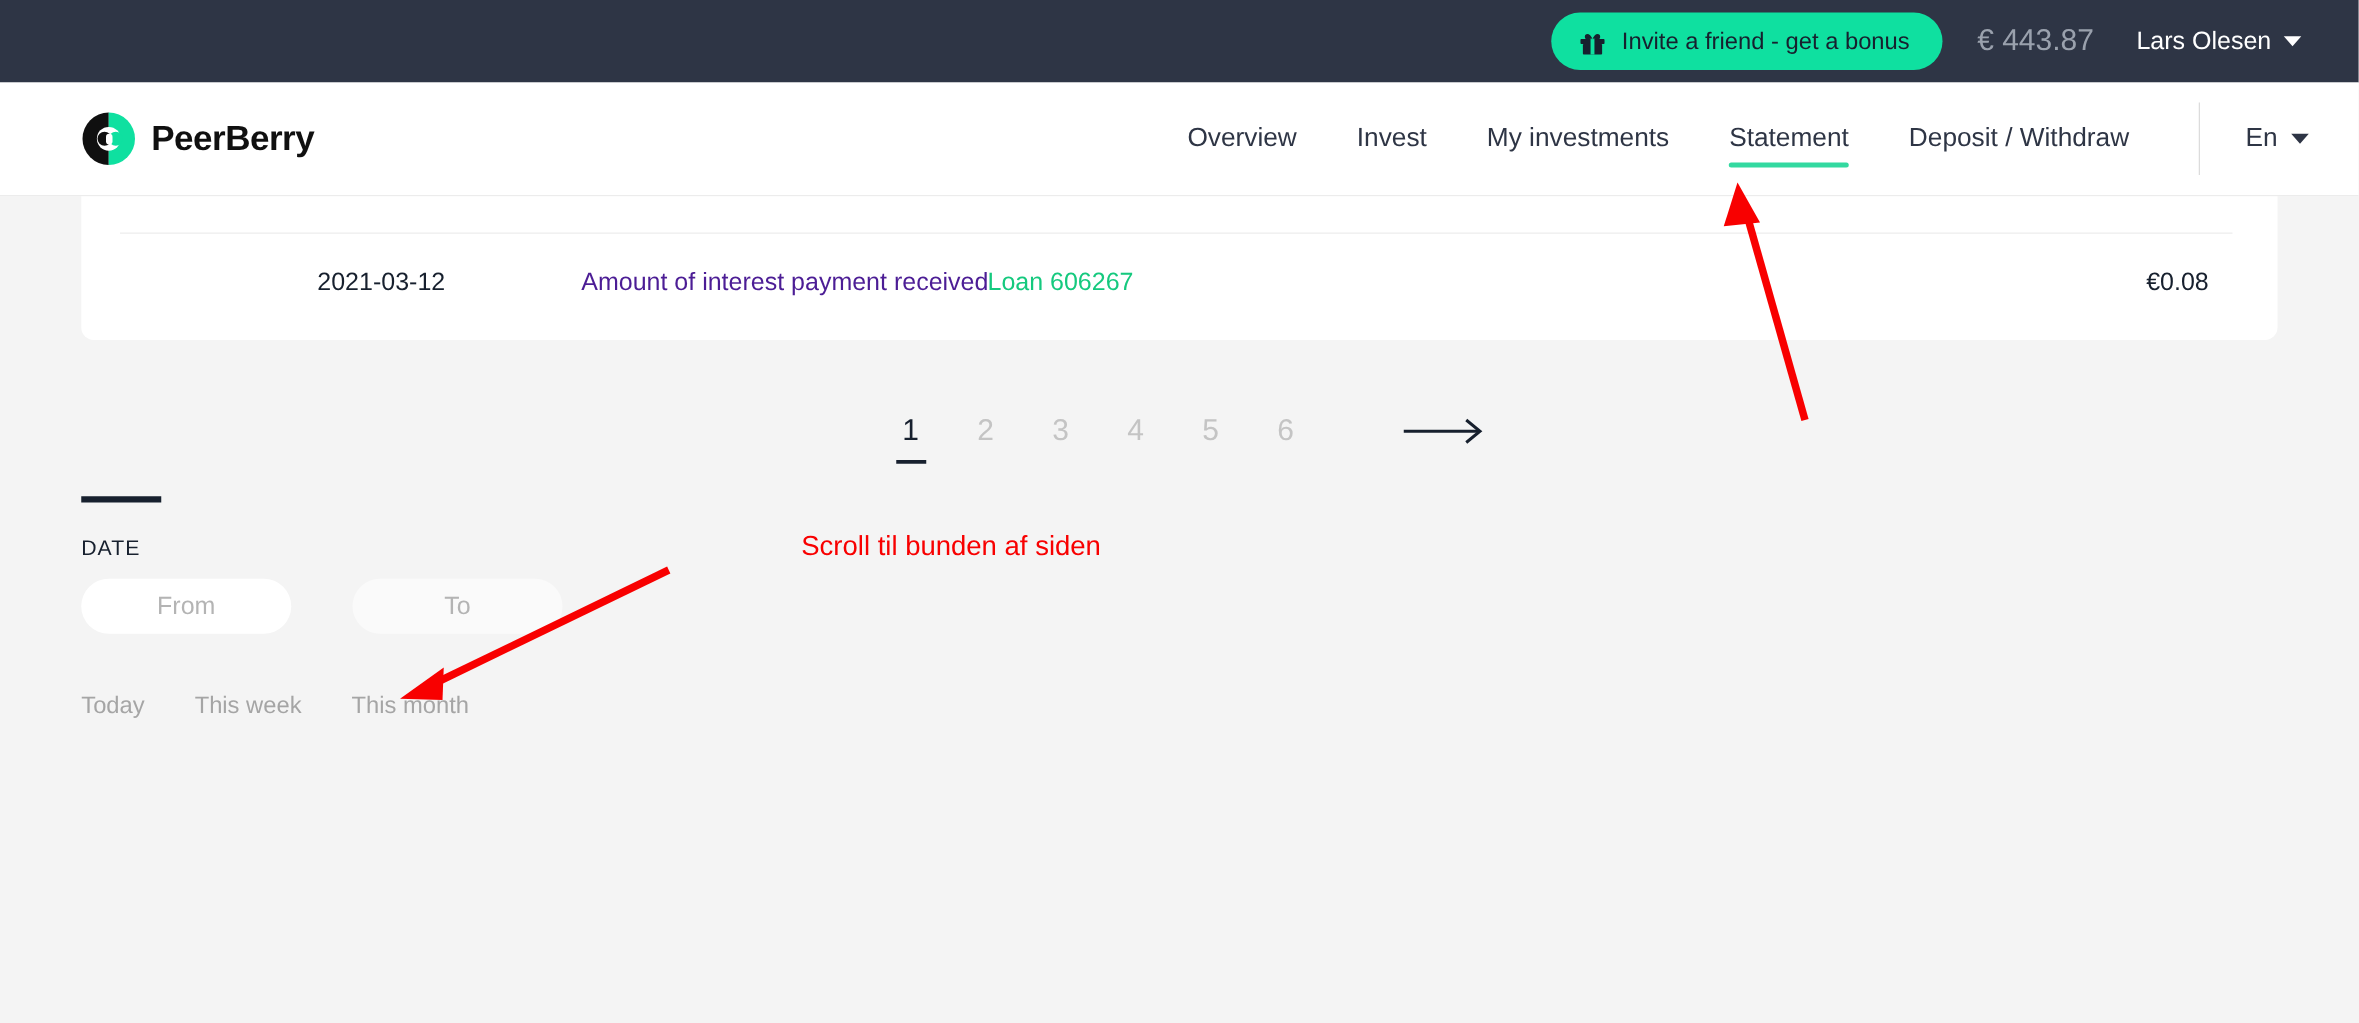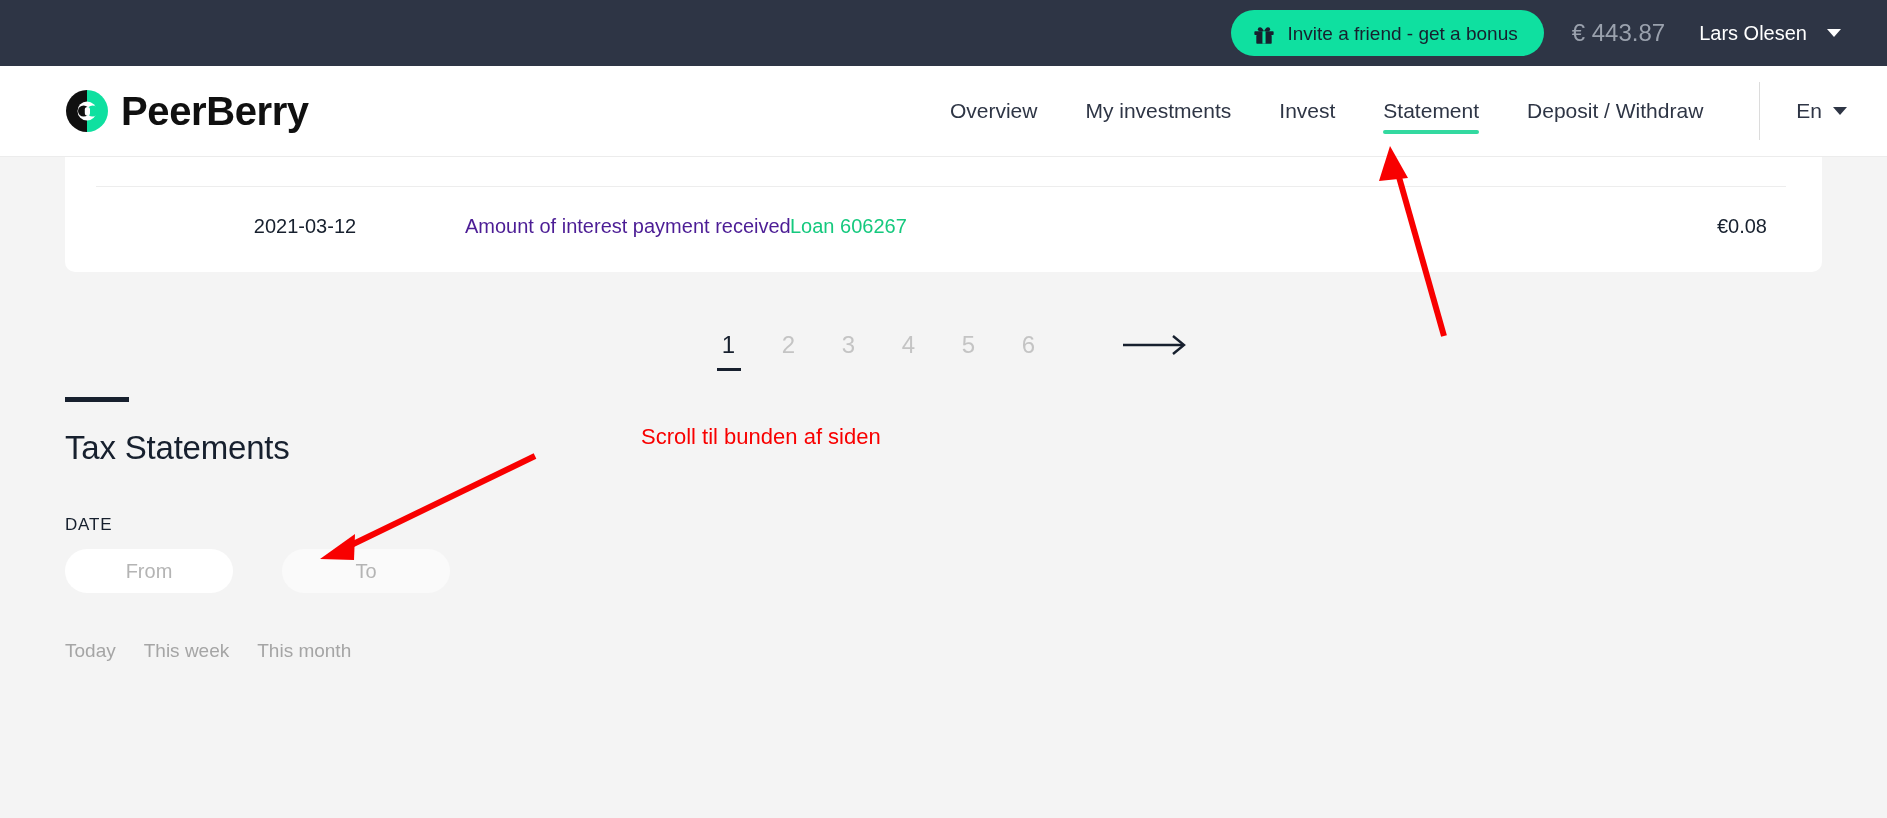--- a/index.html
+++ b/index.html
@@ -52,21 +52,21 @@
   }
   .balance {
     color: #9aa1ad;
     font-size: 24px;
     margin-left: 28px;
     white-space: nowrap;
   }
   .user-menu {
     display: flex;
     align-items: center;
-    gap: 20px;
+    gap: 10px;
     color: #ffffff;
     font-size: 20px;
     margin-left: 34px;
     cursor: pointer;
     white-space: nowrap;
     text-align: right;
   }
   .caret-down {
     width: 0; height: 0;
     border-left: 7px solid transparent;
@@ -94,21 +94,21 @@
     margin-left: 64px;
     cursor: pointer;
   }
   .logo-mark {
     width: 46px;
     height: 46px;
     position: relative;
     flex: 0 0 46px;
   }
   .logo-text {
-    font-size: 40px;
+    font-size: 28px;
     font-weight: bold;
     color: #101010;
     letter-spacing: -0.4px;
   }
   .nav {
     display: flex;
     align-items: center;
     margin-left: auto;
     height: 100%;
   }
@@ -312,21 +312,21 @@
     border: none;
     background: #2e3545;
     color: #ffffff;
     font-size: 21px;
     font-family: "Liberation Sans", sans-serif;
     cursor: pointer;
     margin-left: 49px;
   }
   .quick-links {
     display: flex;
-    gap: 28px;
+    gap: 40px;
     margin-top: 47px;
     font-size: 19px;
     color: #a5a5a5;
   }
   .quick-links span { cursor: pointer; }
 
   
   .annot-text {
     position: absolute;
     left: 641px;
@@ -381,24 +381,24 @@
       </svg>
     </span>
     <span class="logo-text">PeerBerry</span>
   </div>
 
   <nav class="nav">
     <div class="nav-item">
       <span>Overview</span>
     </div>
     <div class="nav-item">
+      <span>Invest</span>
+    </div>
+    <div class="nav-item">
       <span>My investments</span>
-    </div>
-    <div class="nav-item">
-      <span>Invest</span>
     </div>
     <div class="nav-item active">
       <span>Statement</span>
     </div>
     <div class="nav-item">
       <span>Deposit / Withdraw</span>
     </div>
     <div class="nav-divider"></div>
     <div class="lang">
       <span>En</span>
@@ -429,21 +429,20 @@
     <div class="page-next">
       <svg viewBox="0 0 68 24" width="68" height="24" aria-hidden="true">
         <line x1="2" y1="12" x2="62" y2="12" stroke="#17202e" stroke-width="2.4"></line>
         <polyline points="52,3 63,12 52,21" fill="none" stroke="#17202e" stroke-width="2.4"></polyline>
       </svg>
     </div>
   </div>
 
   <div class="tax-section">
     <div class="tax-rule"></div>
-    <h2 class="tax-title">Tax Statements</h2>
     <div class="date-label">DATE</div>
     <div class="date-row">
       <input class="date-input" type="text" readonly="" placeholder="From" style="">
       <input class="date-input faded" type="text" readonly="" placeholder="To" style="">
     </div>
     <div class="quick-links">
       <span>Today</span>
       <span>This week</span>
       <span>This month</span>
     </div>

